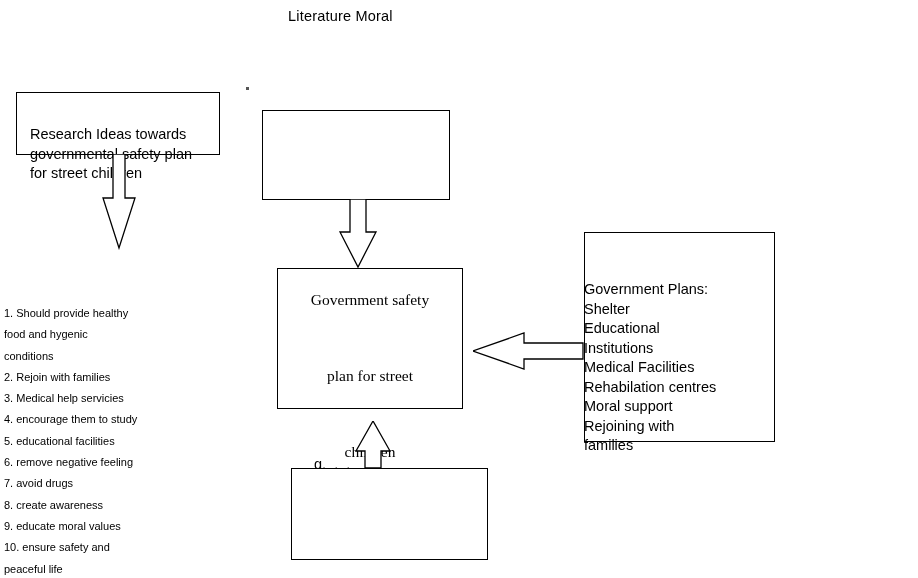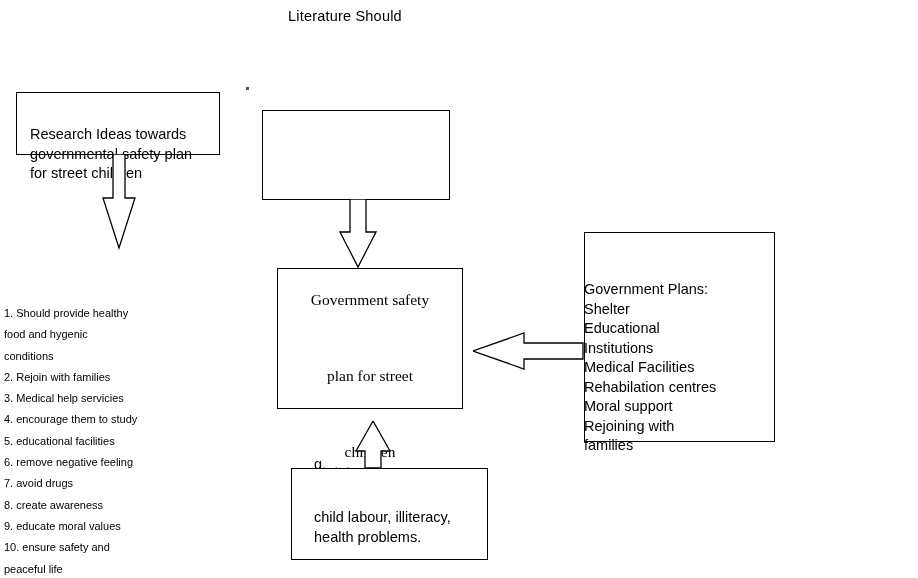--- a/index.html
+++ b/index.html
@@ -69,21 +69,21 @@
     color: #000000;
     white-space: pre;
     overflow: hidden;
   }
 </style>
 </head>
 <body>
 
 <div id="canvas">
 
-  <div class="title">Literature Should</div>
+  <div class="title">Literature Moral</div>
 
   <div class="dot" style="left:246px; top:87px;"></div>
 
   <div class="box" style="left:16px; top:92px; width:204px; height:63px;"></div>
   <div class="box-text" style="left:30px; top:100px; width:186px;">Research Ideas towards
 governmental safety plan
 for street children</div>
 
   <div class="arrow" style="left:92px; top:154px;">
     <svg width="56" height="96" viewBox="0 0 56 96">
@@ -138,16 +138,14 @@
   </div>
 
   <div class="arrow" style="left:352px; top:421px;">
     <svg width="42" height="48" viewBox="0 0 42 48">
       <polygon points="21,0 38,30 29,30 29,47 13,47 13,30 4,30" fill="#ffffff" stroke="#000000" stroke-width="1.3" stroke-linejoin="miter"></polygon>
     </svg>
   </div>
 
   <div class="box" style="left:291px; top:468px; width:197px; height:92px;"></div>
   <div class="clip-frag" style="left:314px; top:455px; width:170px; height:14px;">g,  ,  ,</div>
-  <div class="box-text" style="left:314px; top:483px; width:166px;">child labour, illiteracy,
-health problems.</div>
 
 </div>
 
 </body></html>

